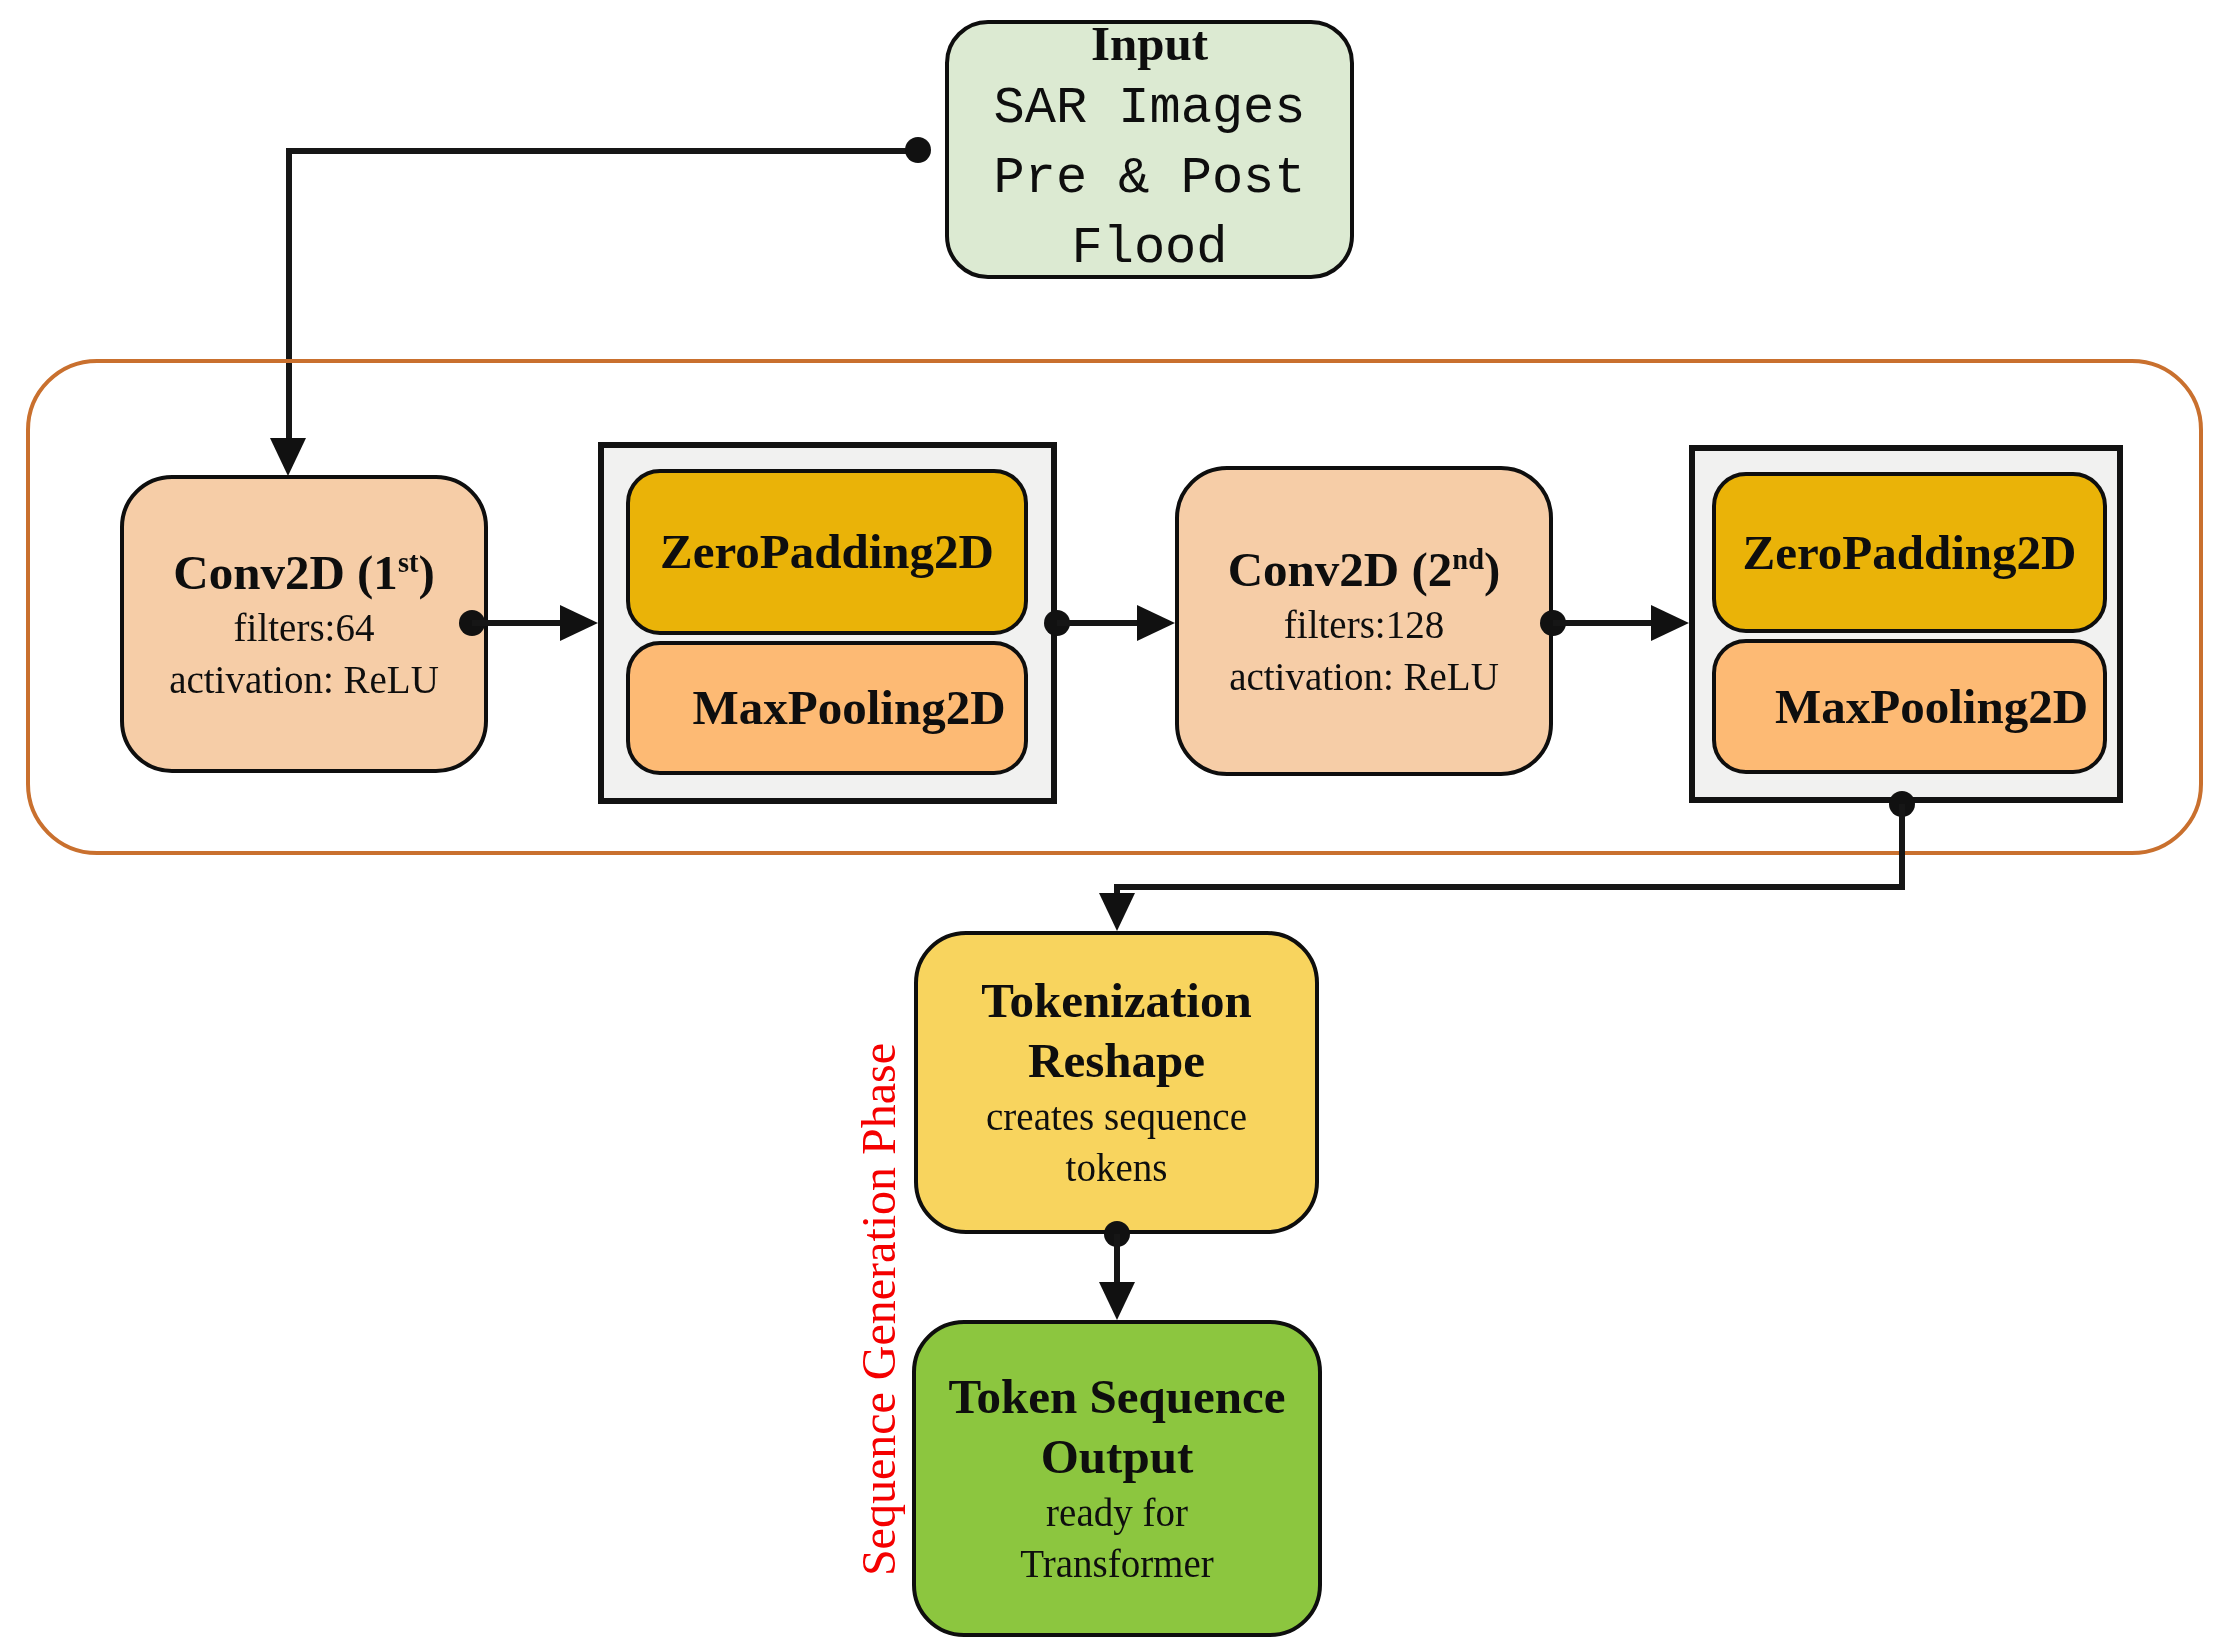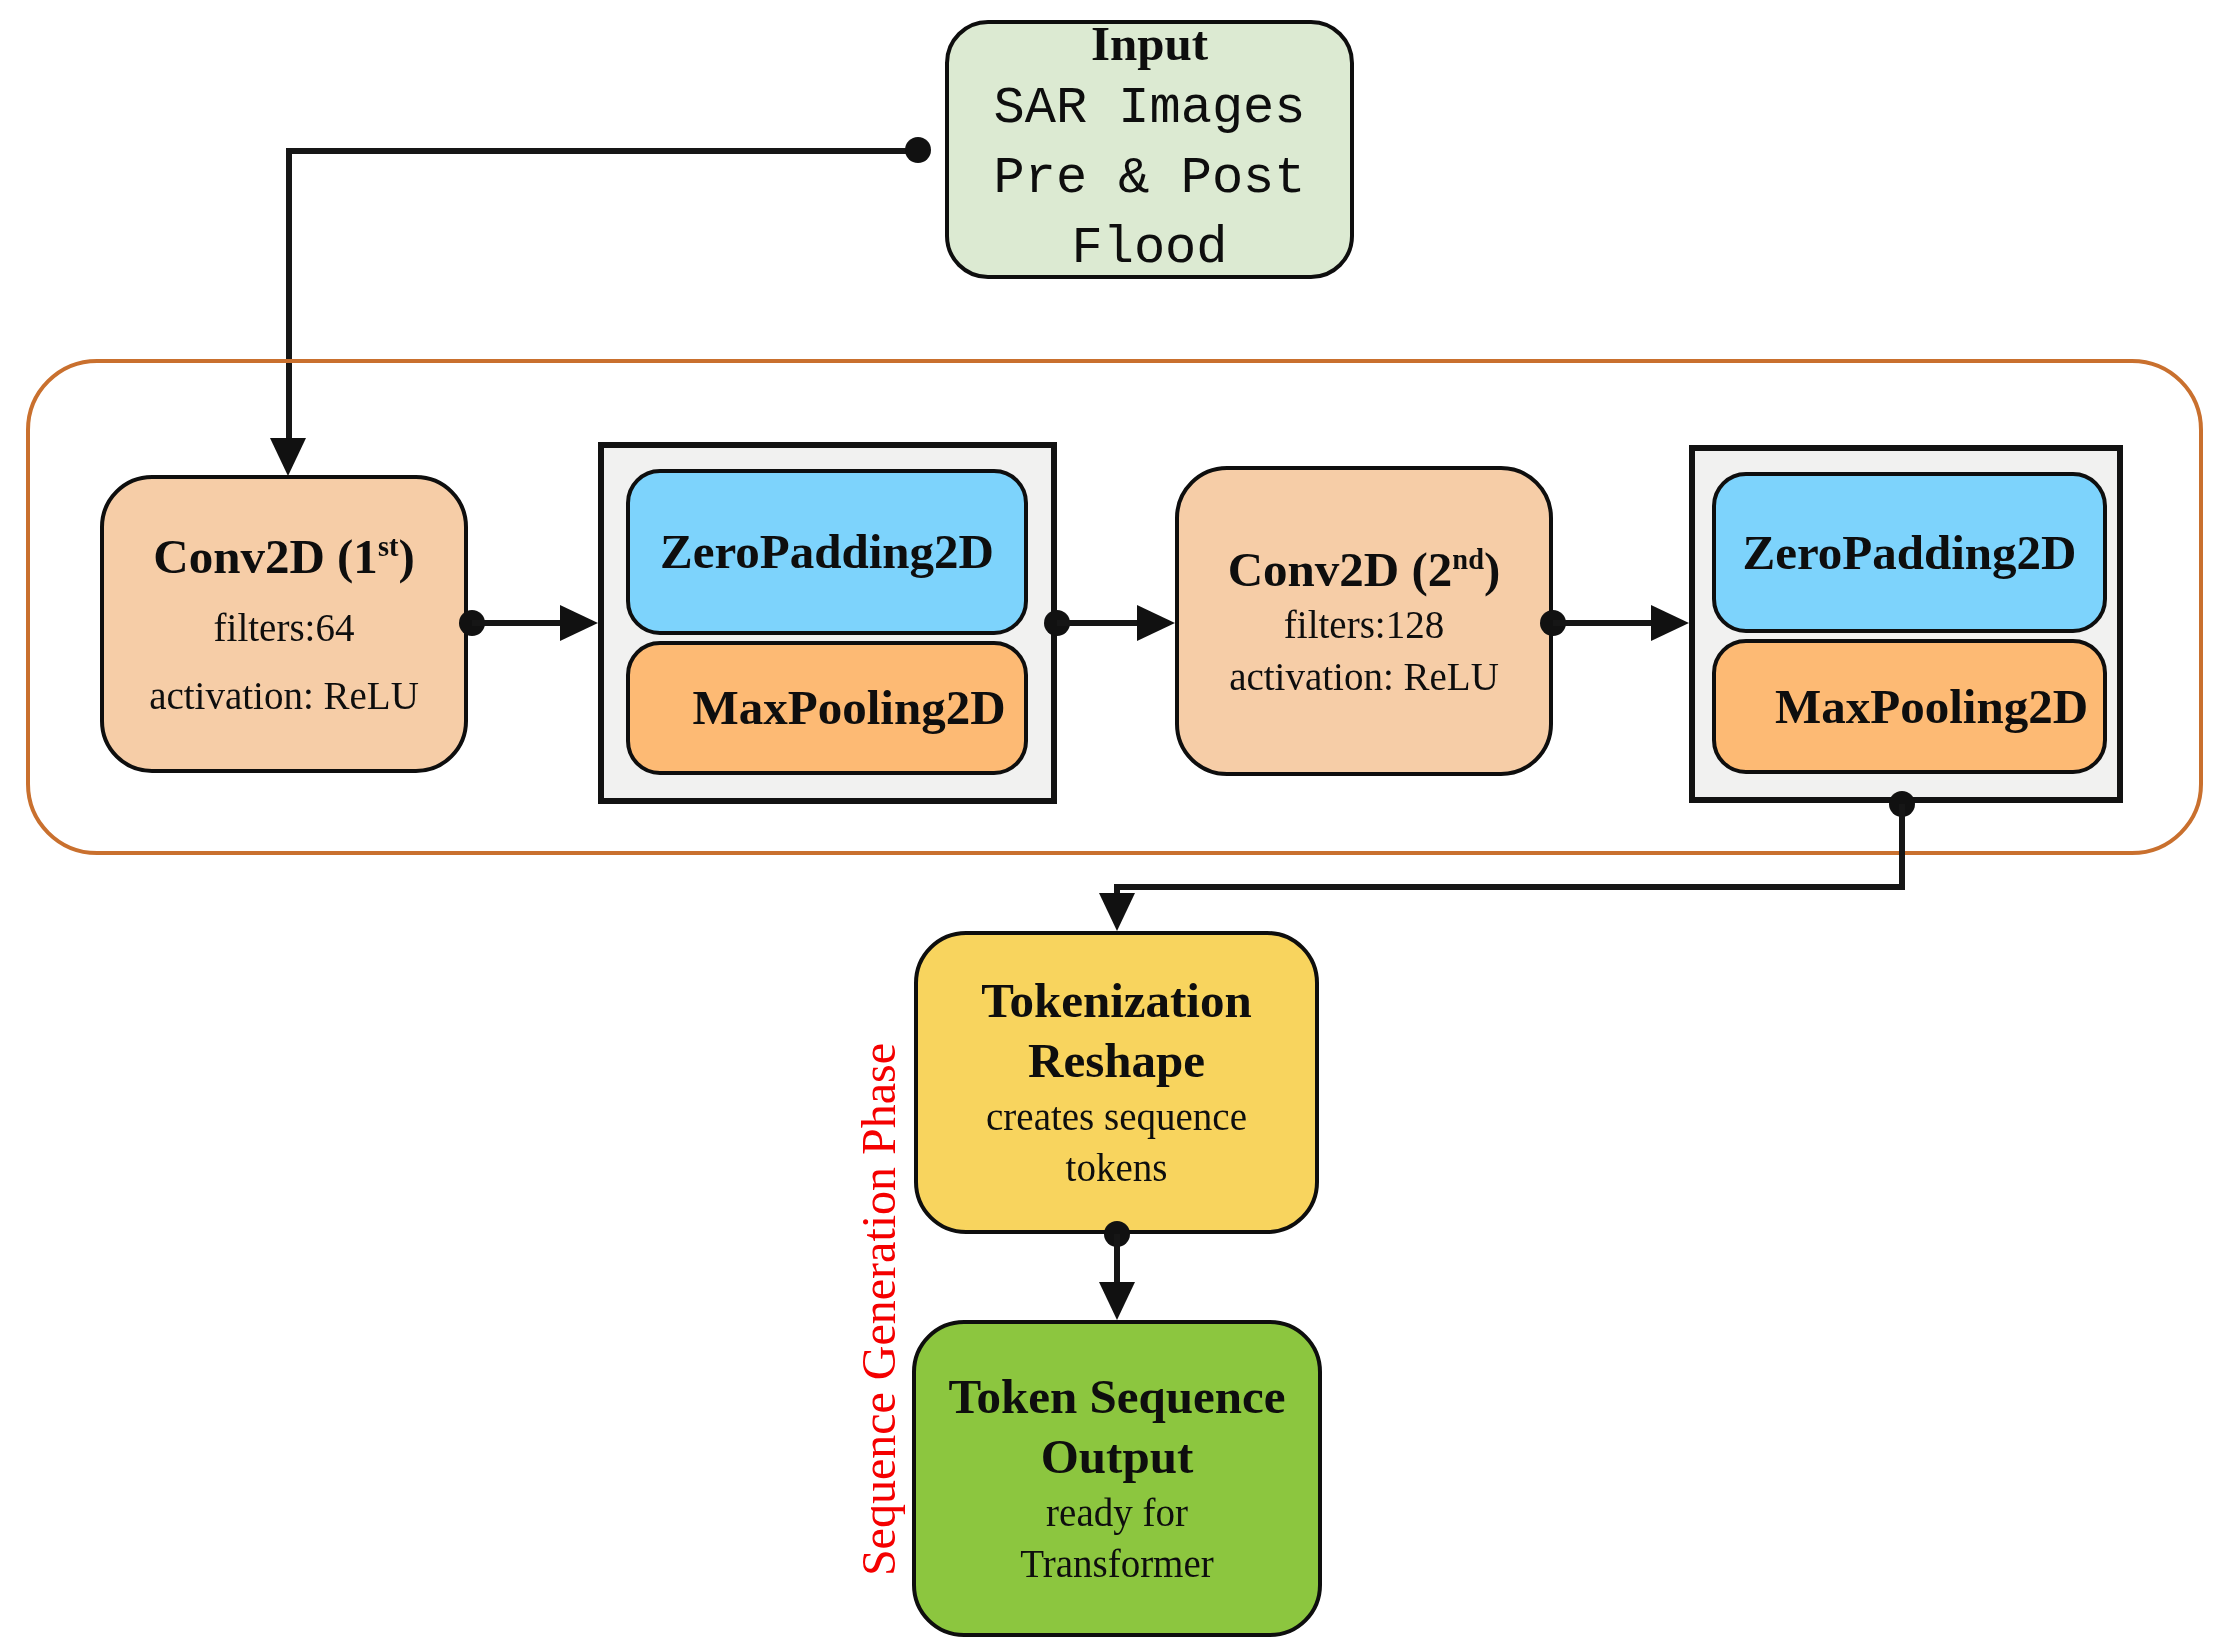--- a/index.html
+++ b/index.html
@@ -22,21 +22,21 @@
   .r-md { border-radius:43px; }
   .r-sm { border-radius:34px; }
   .t-title { font-weight:bold; font-size:49px; line-height:1.22; }
   .t-sub   { font-size:39px; line-height:1.32; }
   .t-sub-lg{ font-size:52px; line-height:1.35;font-family:Liberation Mono, monospace; }
   .t-title sup { font-size:0.58em; line-height:0; }
 
   .input-box        { background:#dcead2; }
   .conv-box         { background:#f6cda7; }
   .group-box        { background:#f1f1f0; border-width:6.1px; border-color:#121212; }
-  .zeropadding-box  { background:#7dd3fc; border-width:4.3px; }
+  .zeropadding-box  { background:#eab308; border-width:4.3px; }
   .maxpooling-box   { background:#fdba74; border-width:4.3px;padding-left:44px; }
   .token-box        { background:#f8d45e; }
   .output-box       { background:#8cc63f; }
 
   .phase-container {
     position:absolute; box-sizing:border-box;
     border:4.3px solid #c9702e; border-radius:71px;
     background:transparent;
   }
   .phase-label {
@@ -85,21 +85,21 @@
   <div class="dot" style="left:918px; top:150px;"></div>
 
   <div class="box input-box r-md" style="left:917px; top:20px; width:409px; height:259px;margin-left:28px;">
     <div class="t-title">Input</div>
     <div class="t-sub-lg">SAR Images</div>
     <div class="t-sub-lg">Pre &amp; Post Flood</div>
   </div>
 
   <div class="phase-container" style="left:26px; top:359px; width:2177px; height:496px;"></div>
 
-  <div class="box conv-box r-lg" style="left:100px; top:475px; width:368px; height:298px;gap:16px;">
+  <div class="box conv-box r-lg" style="left:120px; top:475px; width:368px; height:298px;">
     <div class="t-title"><span>Conv2D (1</span><sup>st</sup><span>)</span></div>
     <div class="t-sub">filters:64</div>
     <div class="t-sub">activation: ReLU</div>
   </div>
 
   <div class="dot" style="left:472px; top:623px;"></div>
   <div class="line-h" style="left:472px; top:620px; width:91px;"></div>
   <div class="arrow-right" style="left:560px; top:623px;"></div>
 
   <div class="box group-box" style="left:598px; top:442px; width:459px; height:362px;"></div>

